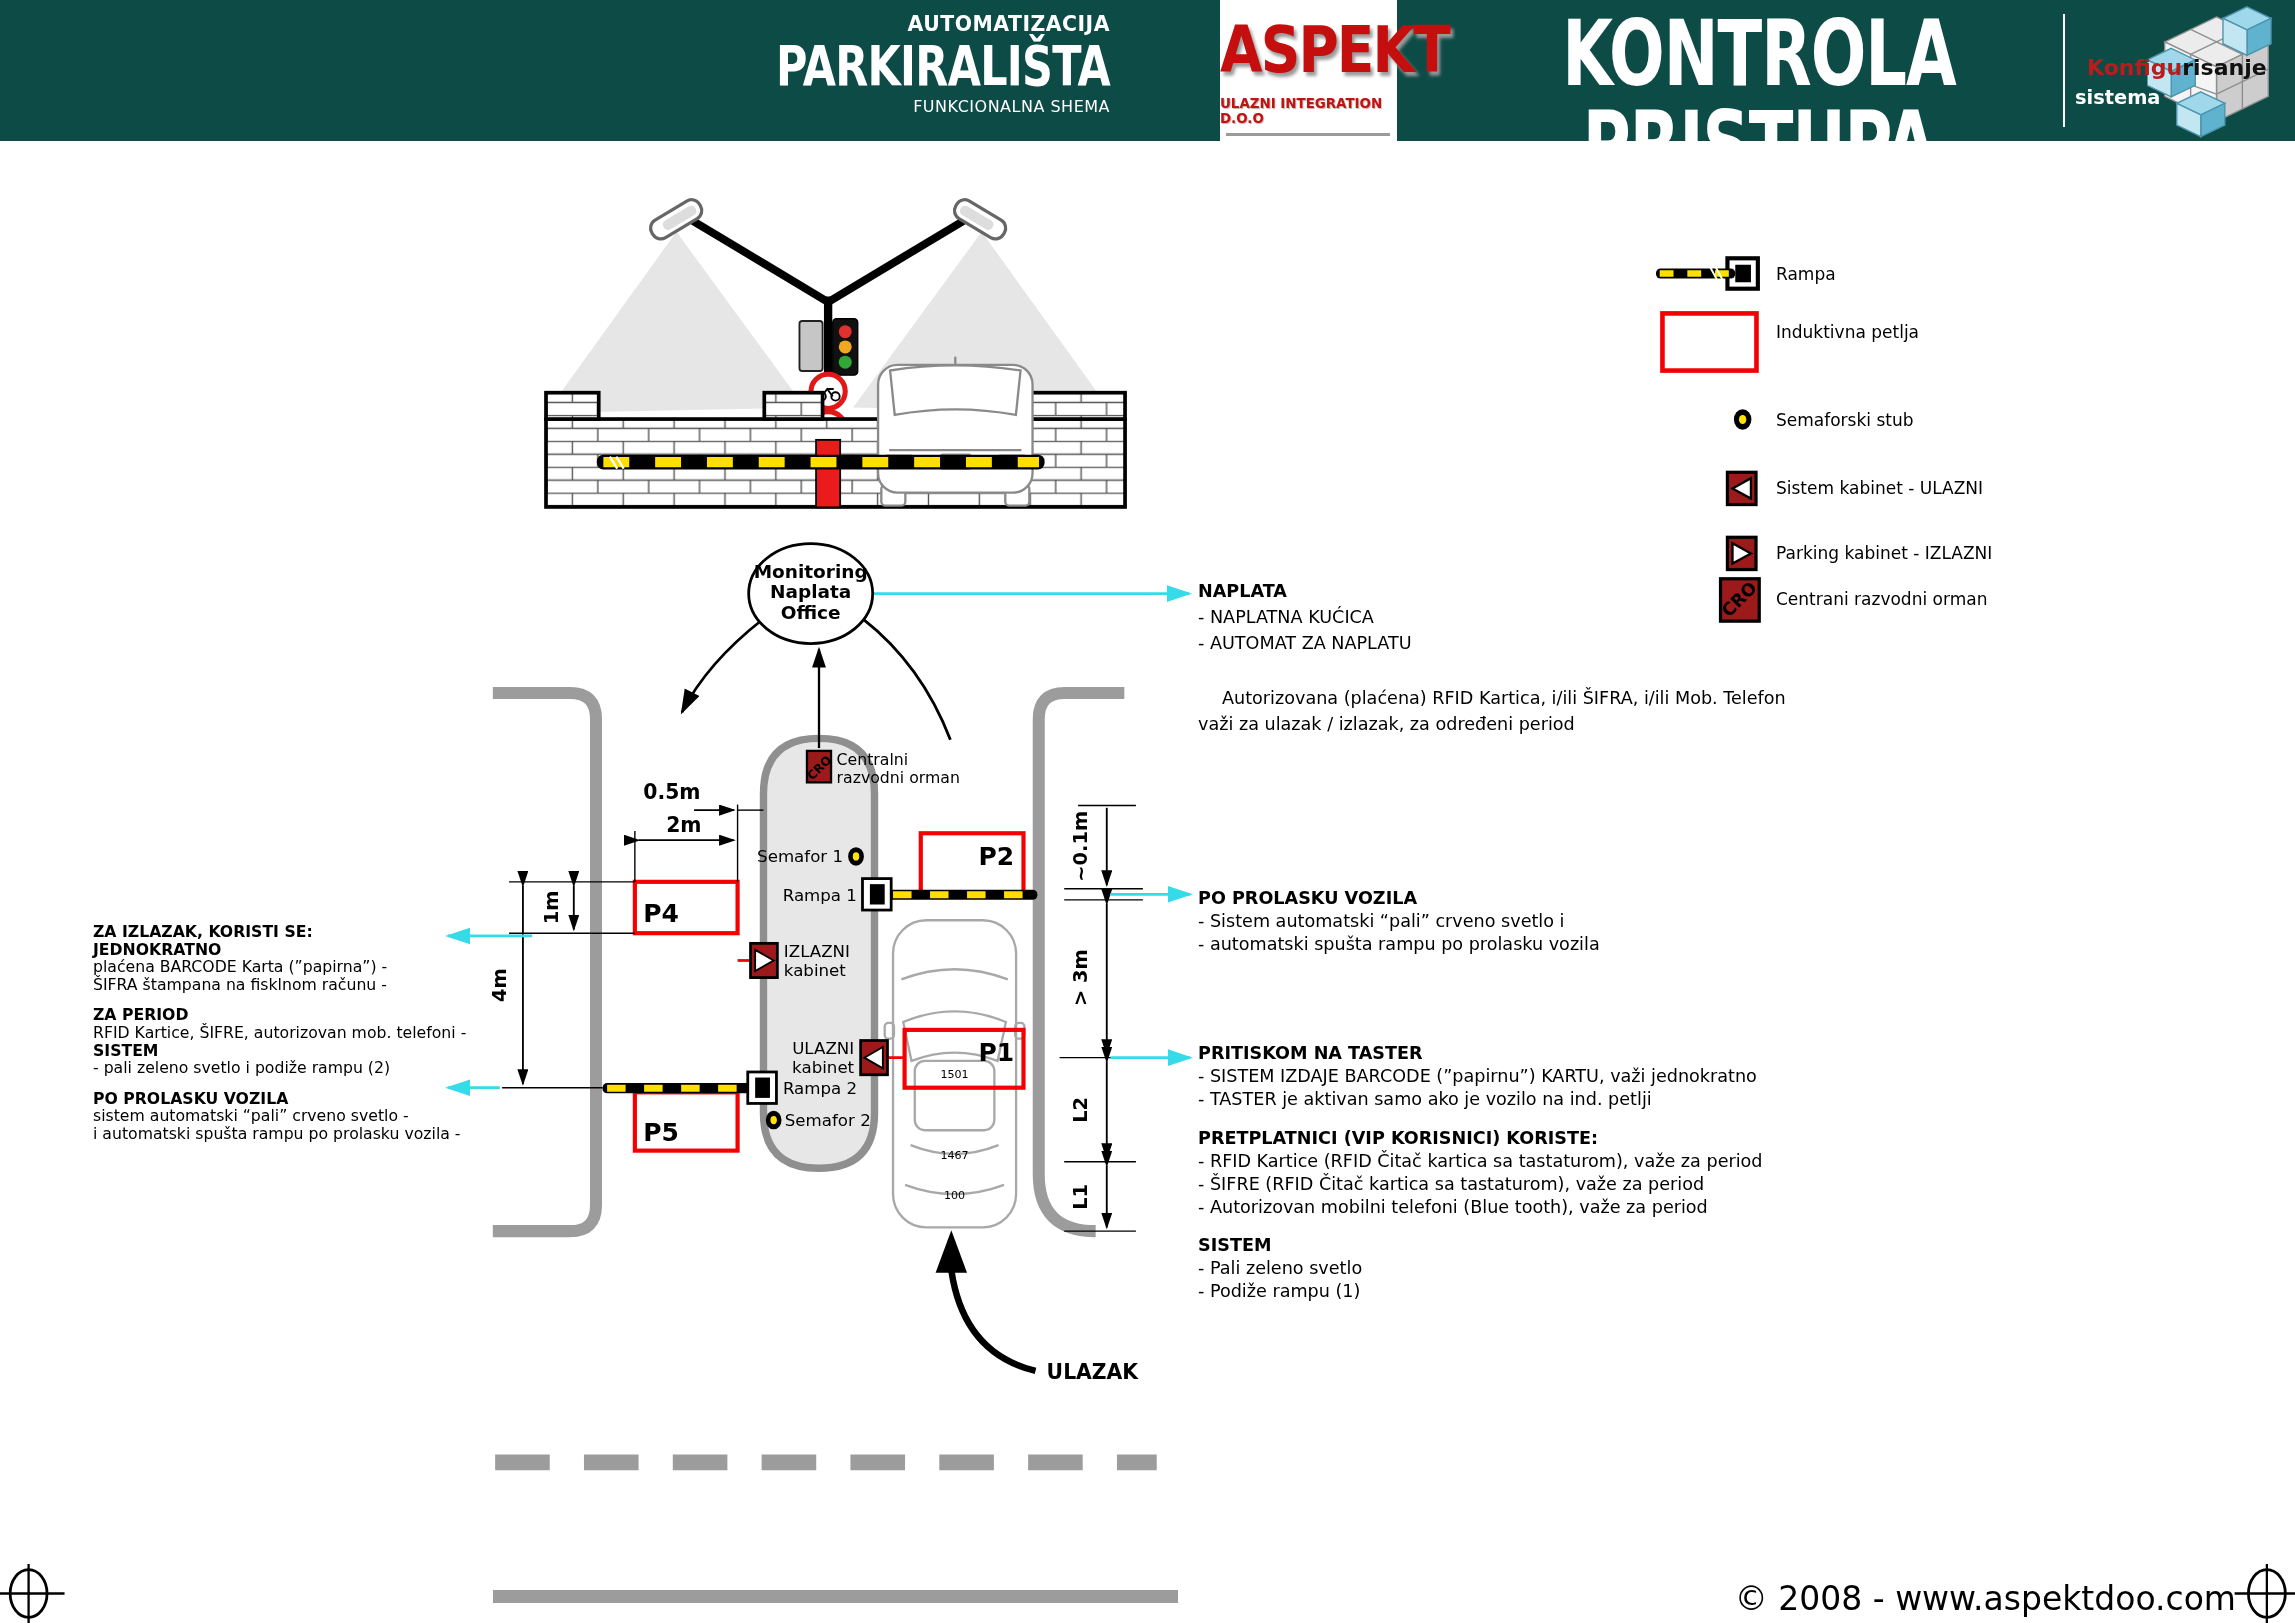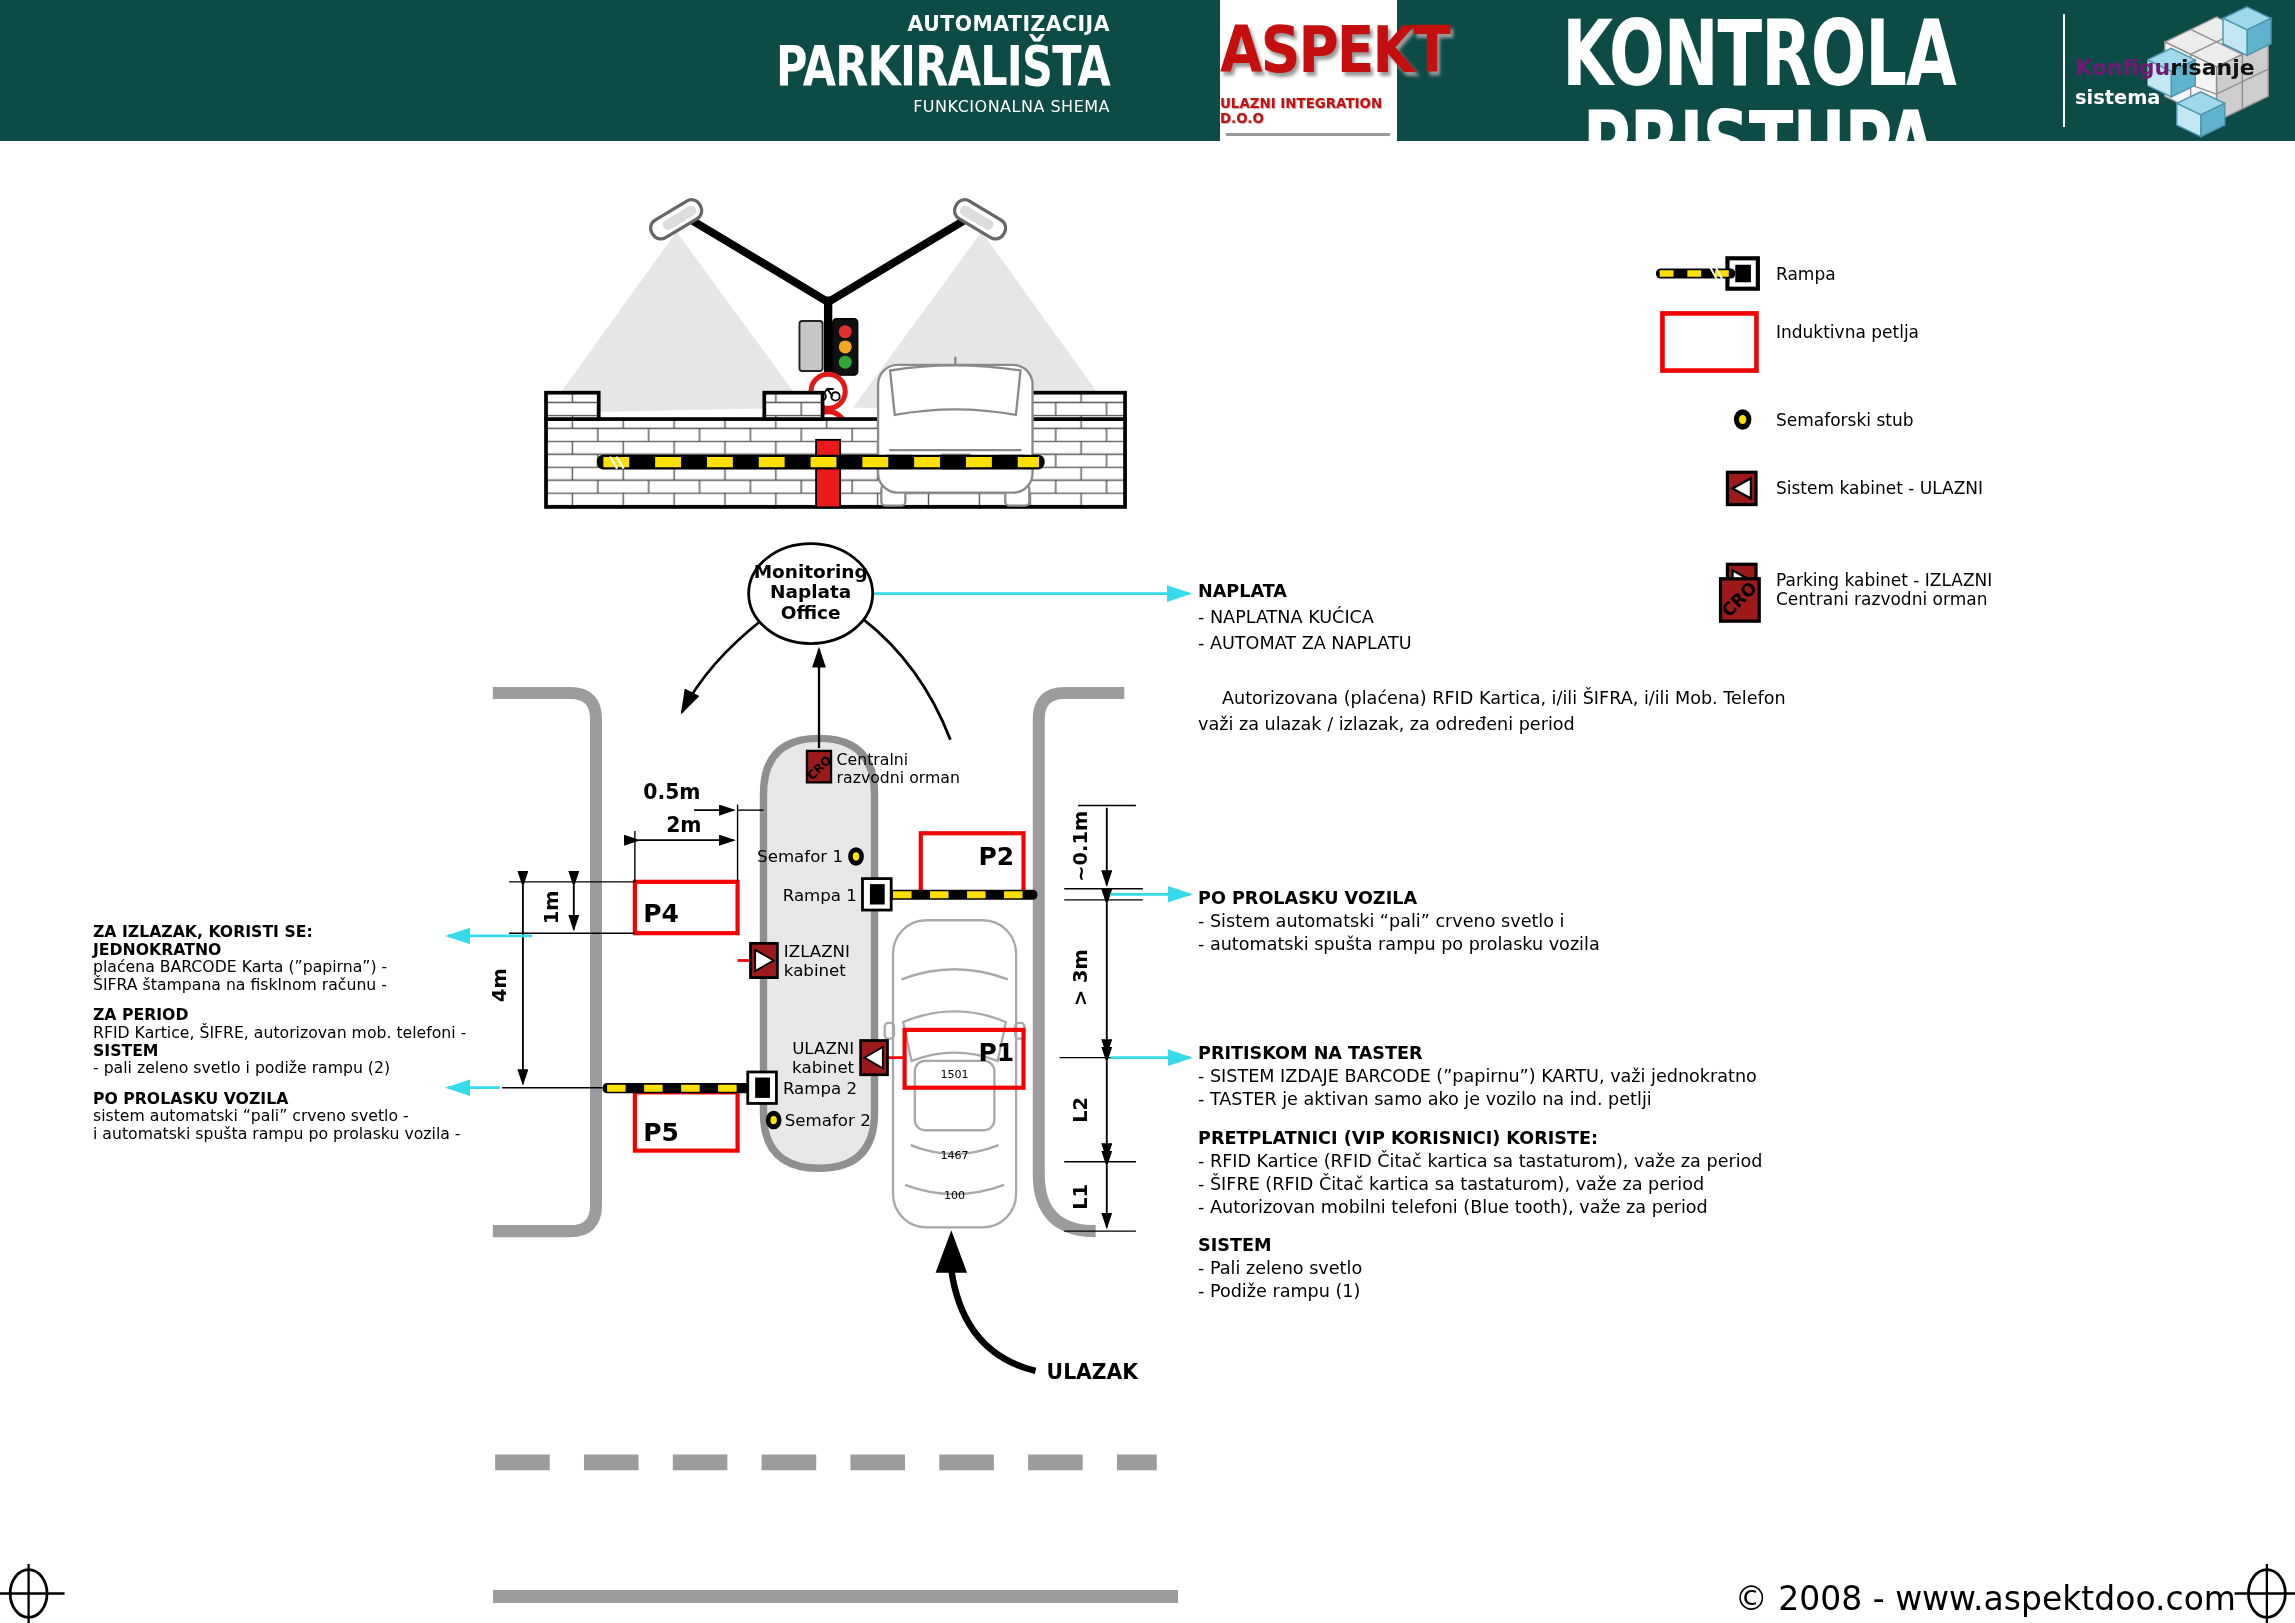--- a/index.html
+++ b/index.html
@@ -19,21 +19,21 @@
   #aspekt-tag{margin-top:14px;font-size:13.4px;font-weight:bold;color:#c21212;letter-spacing:0px;
               text-shadow:0.9px 0.9px 0.9px #caa;}
   #aspekt-rule{left:1226px;top:133px;width:164px;height:2.8px;background:#9a9a9a;}
   #hdr-mid{left:1458px;top:8.3px;width:602px;text-align:center;color:#fff;}
   #hdr-mid .t{font-size:91px;font-weight:900;letter-spacing:-1.4px;transform:scaleX(.72);
               transform-origin:center;line-height:91px;}
   #hdr-mid .s{font-size:17.6px;font-style:italic;margin-top:-2.8px;}
   #hdr-mid .c{font-size:18.5px;margin-top:4.6px;text-align:right;padding-right:18.5px;}
   #hdr-divider{left:2063px;top:14px;width:2.3px;height:113px;background:#fff;}
   #konf{left:2075px;top:55px;color:#fff;font-size:22px;font-weight:bold;z-index:3;}
-  #konf .w{color:#701a75;} #konf .b{color:#111;}
+  #konf .w{color:#b91c1c;margin-left:12px;} #konf .b{color:#111;}
   #konf .sis{font-size:19.4px;font-weight:700;margin-top:6px;}
   
   .leg-row{position:absolute;left:1656px;width:416px;height:51px;}
   .leg-ic{position:absolute;left:0;top:0;width:106px;height:51px;}
   .leg-lb{position:absolute;left:120px;top:50%;transform:translateY(-50%);
           font-size:17px;white-space:nowrap;}
   
   .blk{position:absolute;font-size:17.6px;line-height:23px;white-space:nowrap;}
   .blk .h{font-weight:bold;}
   .gap{height:15.7px;}
@@ -131,21 +131,21 @@
   </svg>
   <span class="leg-lb">Semaforski stub</span>
 </div>
 <div class="leg-row" style="top:462px;">
   <svg class="leg-ic" viewBox="0 0 230 110">
     <rect x="155" y="22" width="62" height="70" fill="#9c1a1a" stroke="#000" stroke-width="7"></rect>
     <polygon points="206,35 206,79 166,57" fill="#fff" stroke="#000" stroke-width="5"></polygon>
   </svg>
   <span class="leg-lb">Sistem kabinet  - ULAZNI</span>
 </div>
-<div class="leg-row" style="top:554px;">
+<div class="leg-row" style="top:527px;">
   <svg class="leg-ic" viewBox="0 0 230 110">
     <rect x="155" y="22" width="62" height="70" fill="#9c1a1a" stroke="#000" stroke-width="7"></rect>
     <polygon points="166,35 166,79 206,57" fill="#fff" stroke="#000" stroke-width="5"></polygon>
   </svg>
   <span class="leg-lb">Parking kabinet  - IZLAZNI</span>
 </div>
 <div class="leg-row" style="top:553px;height:93px;">
   <svg class="leg-ic" style="height:93px;" viewBox="0 0 230 200">
     <rect x="140" y="55" width="84" height="92" fill="#9c1a1a" stroke="#000" stroke-width="7"></rect>
     <text x="182" y="112" font-size="38" font-weight="bold" fill="#fff" text-anchor="middle" transform="rotate(-45 182 101)">CRO</text>

